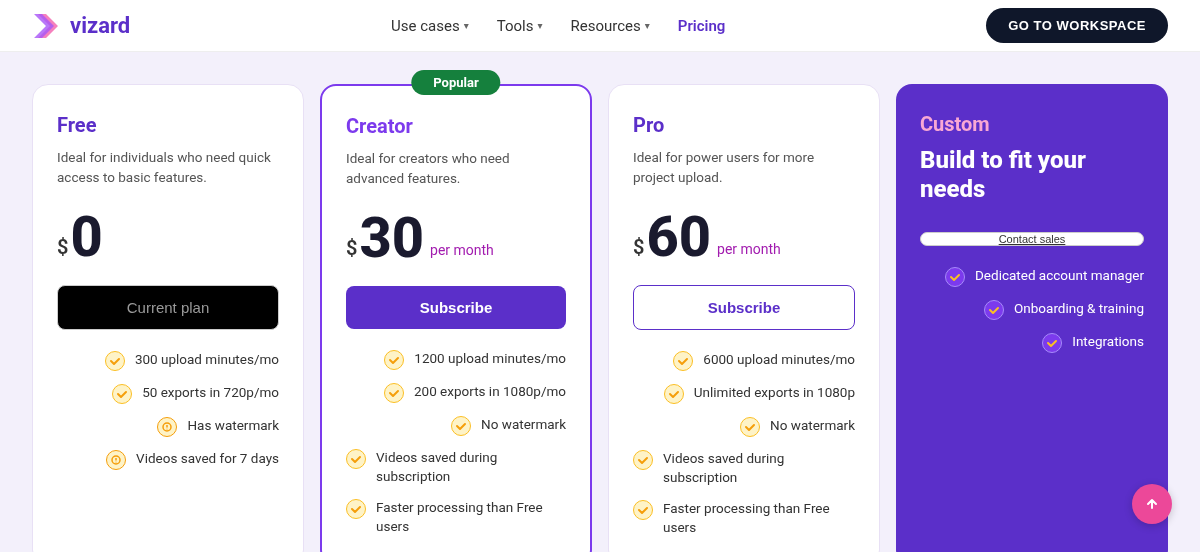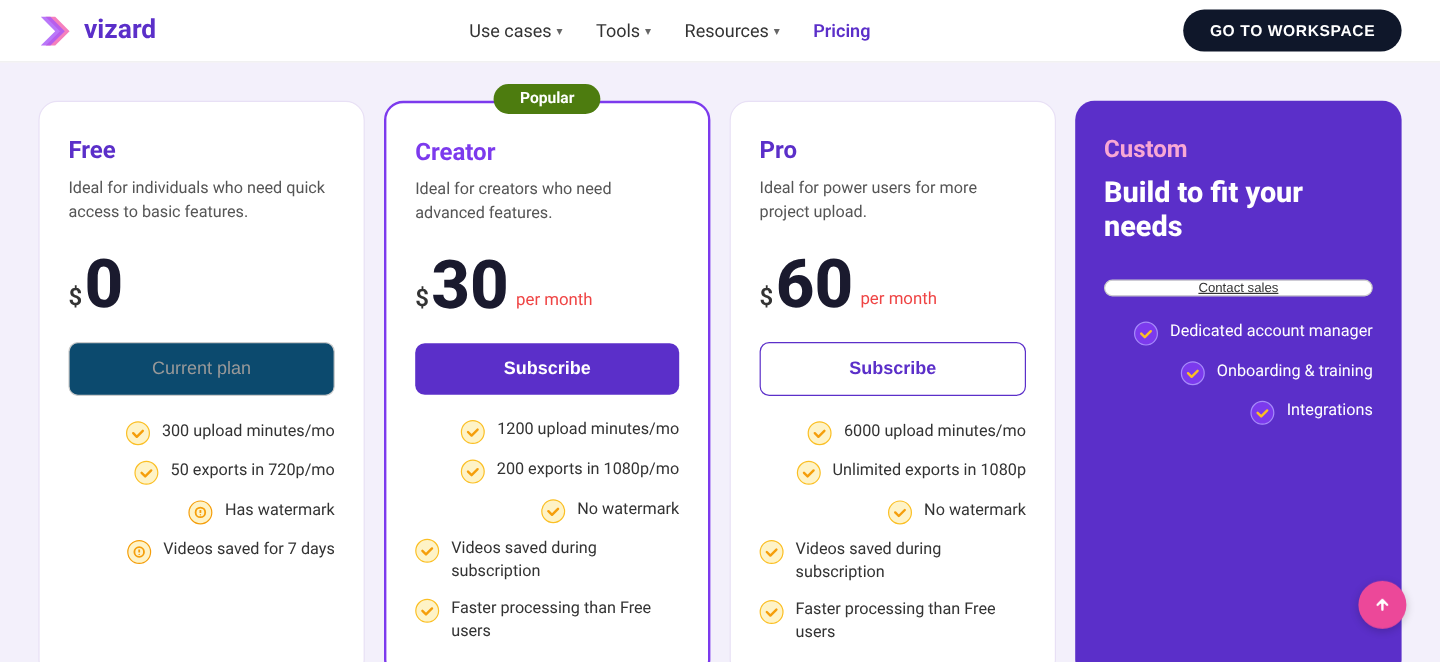--- a/index.html
+++ b/index.html
@@ -104,21 +104,21 @@
       background: #5b2fc9;
       border: none;
     }
 
     
     .popular-badge {
       position: absolute;
       top: -16px;
       left: 50%;
       transform: translateX(-50%);
-      background: #4d7c0f;
+      background: #15803d;
       color: #fff;
       font-size: 13px;
       font-weight: 700;
       padding: 5px 22px;
       border-radius: 20px;
       white-space: nowrap;
     }
 
     
     .plan-name {
@@ -154,39 +154,39 @@
       margin-bottom: 6px;
     }
     .price-amount {
       font-size: 56px;
       font-weight: 800;
       color: #1a1a2e;
       line-height: 1;
     }
     .price-period {
       font-size: 14px;
-      color: #ef4444;
+      color: #a21caf;
       margin-bottom: 8px;
       margin-left: 4px;
     }
 
     
     .custom-build-text {
       font-size: 24px;
       font-weight: 800;
       color: #fff;
       line-height: 1.2;
       margin-bottom: 24px;
     }
 
     
     .btn-current {
       width: 100%;
       border: 1.5px solid #ccc;
-      background: #0c4a6e;
+      background: #000000;
       color: #999;
       border-radius: 8px;
       padding: 13px;
       font-size: 15px;
       cursor: default;
       margin-bottom: 20px;
     }
     .btn-subscribe {
       width: 100%;
       background: #5b2fc9;

